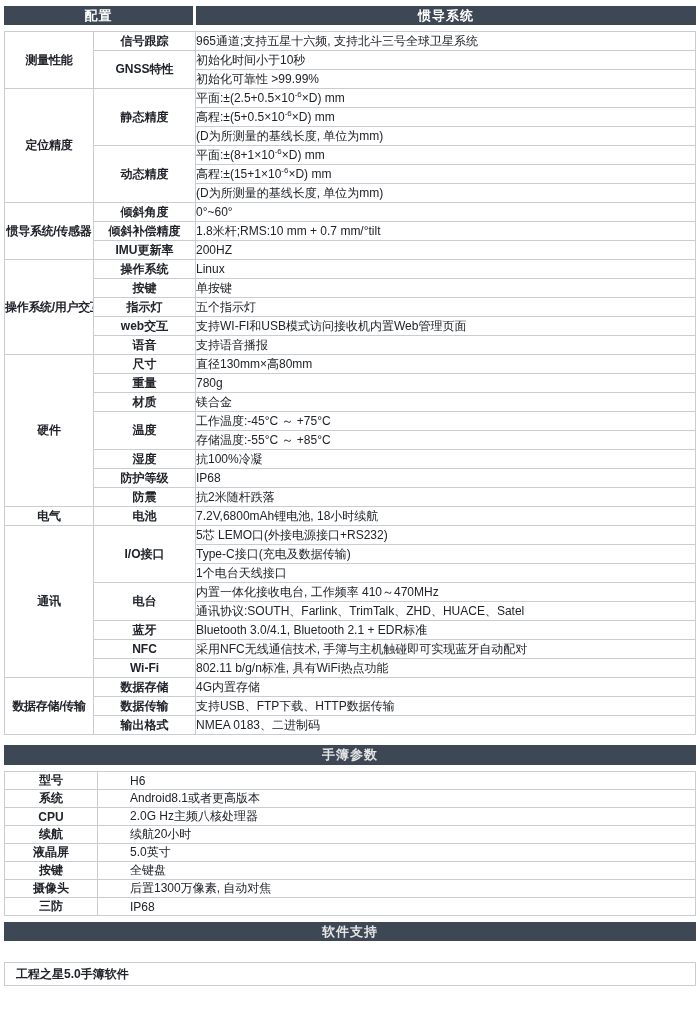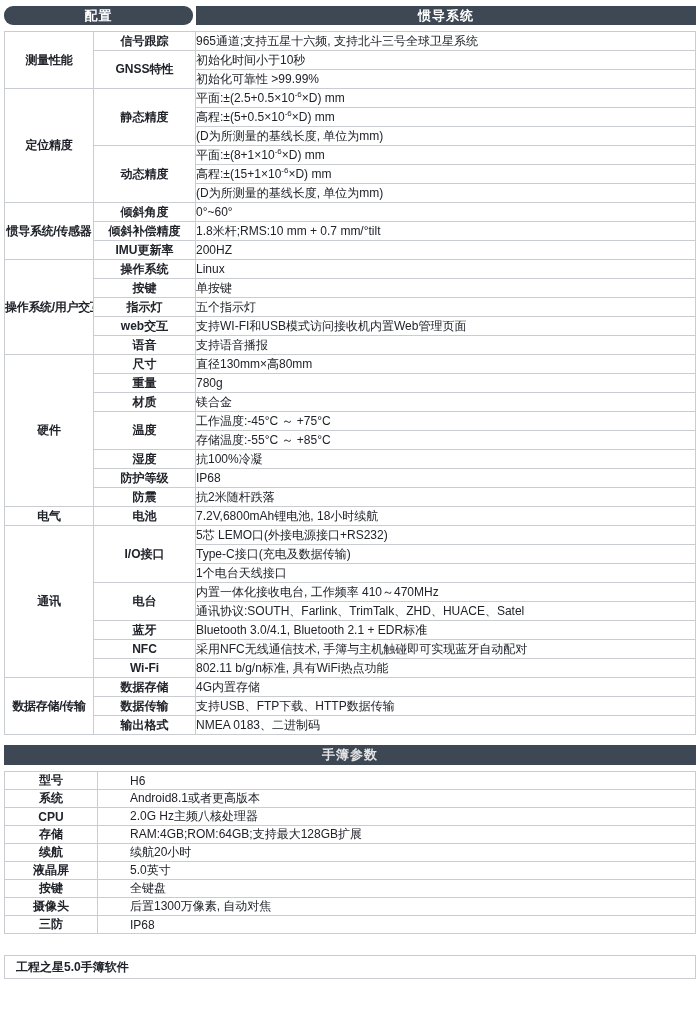--- a/index.html
+++ b/index.html
@@ -14,21 +14,21 @@
     font-weight:bold;font-size:13px;
     display:flex;align-items:center;justify-content:center;
     letter-spacing:1px;
   }
   .bar-split{display:flex;background:transparent;}
   .bar-cell{
     background:var(--header-bg,#3d4854);height:19px;
     display:flex;align-items:center;justify-content:center;
     font-weight:bold;font-size:13px;color:#fff;letter-spacing:1px;
   }
-  .bar-cell.left{flex:0 0 189px;border-radius:9px;}
+  .bar-cell.left{flex:0 0 189px;}
   .bar-gap{width:3px;background:#ffffff;}
   .bar-cell.grow{flex:1;}
   table.spec{
     border-collapse:collapse;width:100%;table-layout:fixed;
     margin-top:6px;
   }
   table.spec td{
     border:1px solid var(--border-color,#c9ccd1);
     height:18px;font-size:12px;padding:0;
     overflow:hidden;white-space:nowrap;
@@ -233,24 +233,20 @@
         </tr>
         <tr>
           <td class="lbl">系统</td>
           <td class="val">Android8.1或者更高版本</td>
         </tr>
         <tr>
           <td class="lbl">CPU</td>
           <td class="val">2.0G Hz主频八核处理器</td>
         </tr>
         <tr>
-          <td class="lbl">存储</td>
-          <td class="val">RAM:4GB;ROM:64GB;支持最大128GB扩展</td>
-        </tr>
-        <tr>
           <td class="lbl">续航</td>
           <td class="val">续航20小时</td>
         </tr>
         <tr>
           <td class="lbl">液晶屏</td>
           <td class="val">5.0英寸</td>
         </tr>
         <tr>
           <td class="lbl">按键</td>
           <td class="val">全键盘</td>
@@ -259,16 +255,17 @@
           <td class="lbl">摄像头</td>
           <td class="val">后置1300万像素, 自动对焦</td>
         </tr>
         <tr>
           <td class="lbl">三防</td>
           <td class="val">IP68</td>
         </tr>
       </tbody>
   </table>
 
+  <div class="bar software">软件支持</div>
 
   <div class="software-row">工程之星5.0手簿软件</div>
 
 </div>
 
 </body></html>

